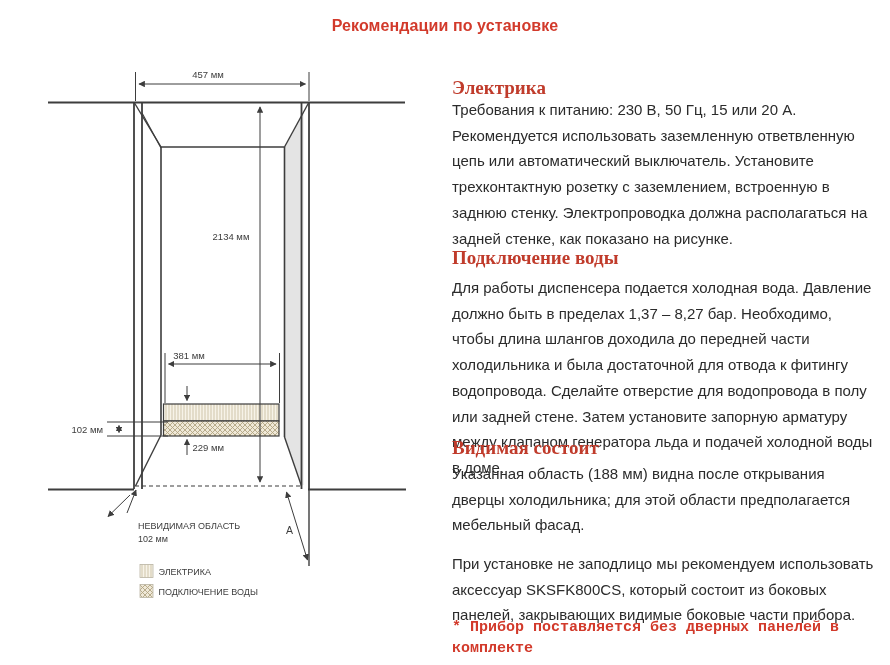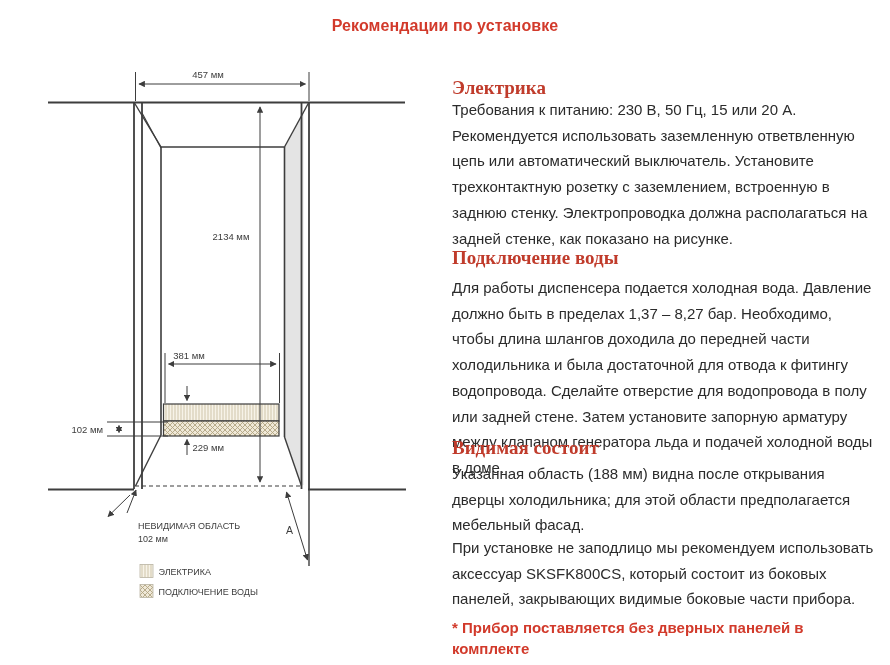--- a/index.html
+++ b/index.html
@@ -17,25 +17,25 @@
     position:absolute;left:0;width:425px;margin:0;
     font-family:"Liberation Serif","DejaVu Serif",serif;
     font-size:19px;line-height:23px;font-weight:bold;color:#c03b2b;
   }
   .body-p{
     position:absolute;left:0;width:425px;margin:0;
     font-size:15px;line-height:25.7px;color:#2b2b2b;
   }
   .footnote{
     position:absolute;left:0;top:617px;width:430px;margin:0;
-    font-size:15px;line-height:21px;font-weight:bold;color:#d23a2b;
+    font-size:15px;line-height:21px;font-weight:bold;color:#d23a2b;font-family:Liberation Mono, monospace;
   }
   .h-electrical{top:76px}.p-electrical{top:97px}
   .h-water{top:246px}.p-water{top:275px}
-  .h-visible{top:436px}.p-visible-1{top:461px}.p-visible-2{top:535px}
+  .h-visible{top:436px}.p-visible-1{top:461px}.p-visible-2{top:551px}
   svg text{font-family:"Liberation Sans",sans-serif;fill:#3d3d3d;}
   .dim-label{font-size:9.5px;}
   .small-caps-label{font-size:9px;}
   .corner-label{font-size:10.5px;}
 </style>
 </head>
 <body>
 
 <div class="page-title">Рекомендации по установке</div>
 

